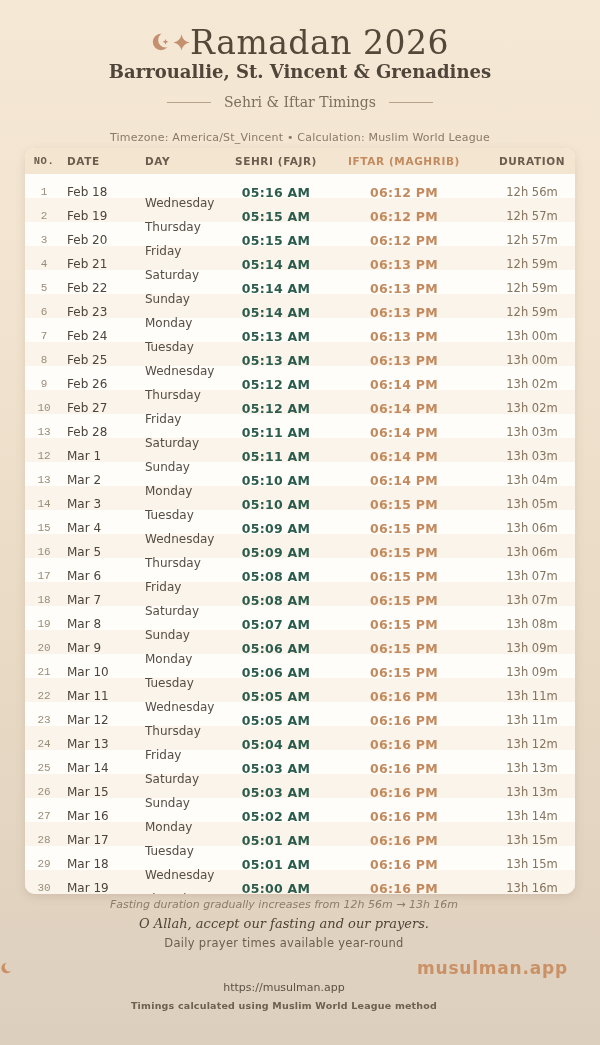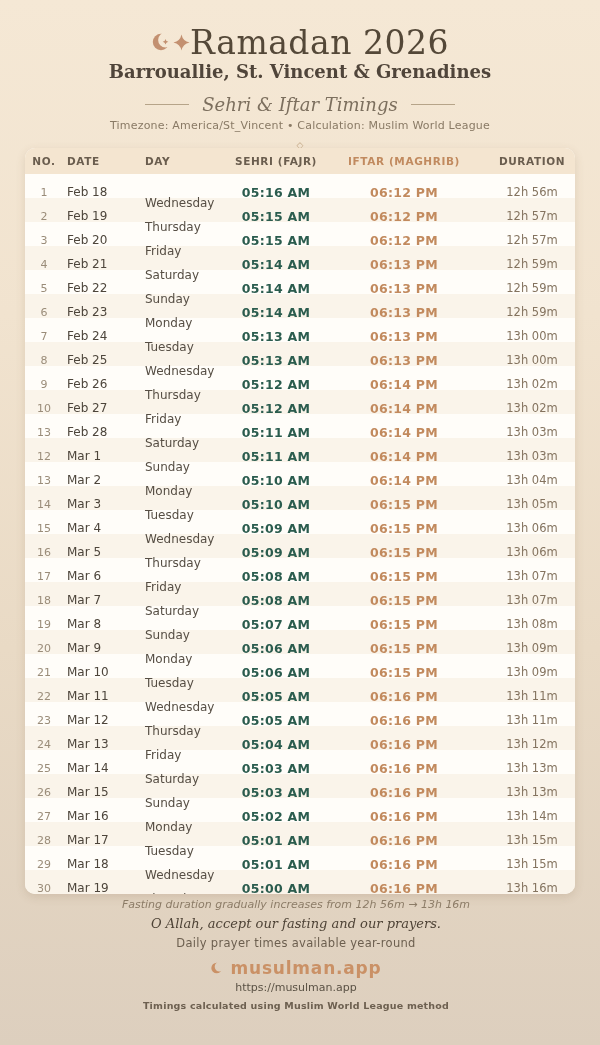--- a/index.html
+++ b/index.html
@@ -15,56 +15,56 @@
 
   
   .hdr { padding-top:24px; text-align:center; }
   .title-row { display:flex; justify-content:center; align-items:center; height:36px; }
   .title { font-family:"DejaVu Serif","Liberation Serif",serif; font-size:33px; line-height:1;
            color:#544838; letter-spacing:0.5px; }
   .location { margin-top:1px; font-family:"DejaVu Serif","Liberation Serif",serif;
               font-weight:bold; font-size:18px; color:#50453a; }
   .divider-row { margin-top:12px; display:flex; justify-content:center; align-items:center; gap:13px; }
   .divider-line { width:44px; height:1px; background:#b6a489; }
-  .subtitle { font-family:"DejaVu Serif","Liberation Serif",serif; font-style:italic;
-              font-size:18px; color:#7c6f5e; }
-  .meta { margin-top:4px; font-size:11px; color:#897a65; letter-spacing:0.2px; }
+  .subtitle { font-family:"DejaVu Serif","Liberation Serif",serif; 
+              font-size:14px; color:#7c6f5e; }
+  .meta { margin-top:21px; font-size:11px; color:#897a65; letter-spacing:0.2px; }
   .ornament { margin-top:8px; font-size:9px; color:#c3a684; }
 
   
   .card {
     position:absolute; left:25px; top:148px; width:550px;
     background:#fffdf9; border-radius:10px; overflow:hidden;
     box-shadow:0 3px 10px rgba(120,90,55,0.16);
   }
   .thead, .row { display:grid; grid-template-columns:38px 76px 94px 86px 170px 86px; align-items:center; }
   .thead { height:26px; background:#f4e5d0; }
   .thead > div { font-size:10.5px; font-weight:bold; letter-spacing:0.6px; color:#6a5d4e; }
   .h-iftar { color:#c18a5f !important; }
   .row { height:24px; }
   .row:nth-child(even) { background:#faf4ea; }
   .cell { font-size:12px; }
-  .c-no,.h-no { text-align:center; }
+  .c-no,.h-no { text-align:center;font-family:Liberation Mono, monospace; }
   .c-date,.h-date { text-align:left; padding-left:4px; }
   .c-day,.h-day { text-align:left; padding-left:6px; }
   .c-sehri,.h-sehri,.c-iftar,.h-iftar,.c-dur,.h-dur { text-align:center; }
   .c-no { font-size:11px; color:#9a8c79; }
   .c-date { color:#4d453b; }
   .c-day { color:#564e44;margin-top:22px; }
   .c-sehri { font-weight:bold; font-size:12.5px; color:#2b5c4e; letter-spacing:0.3px; }
   .c-iftar { font-weight:bold; font-size:12.5px; color:#c28a5e; letter-spacing:0.3px; }
   .c-dur { font-size:11.5px; color:#84735f; }
 
   
-  .ftr { position:absolute; left:12px; top:894px; width:568px; text-align:center; }
+  .ftr { position:absolute; left:0; top:894px; width:568px; text-align:center; }
   .note { padding-top:4px; font-size:11px; font-style:italic; color:#8c7c67; }
   .dua { margin-top:5px; font-family:"DejaVu Serif","Liberation Serif",serif; font-style:italic;
          font-size:13px; color:#4e4336; }
   .daily { margin-top:5px; font-size:11.5px; color:#6c5f4f; letter-spacing:0.3px; }
-  .brand-row { margin-top:8px; display:flex; justify-content:center; align-items:center; gap:6px; }
+  .brand-row { margin-top:8px; display:flex; justify-content:space-between; align-items:center; gap:6px; }
   .brand { font-size:17px; font-weight:bold; color:#ca9166; letter-spacing:0.8px; }
   .url { margin-top:3px; font-size:11px; color:#5a5144; }
   .method { margin-top:6px; font-size:9.5px; font-weight:bold; color:#6d6050; letter-spacing:0.2px; }
 </style>
 </head>
 <body>
 
 <div class="page">
 
   <div class="hdr">

